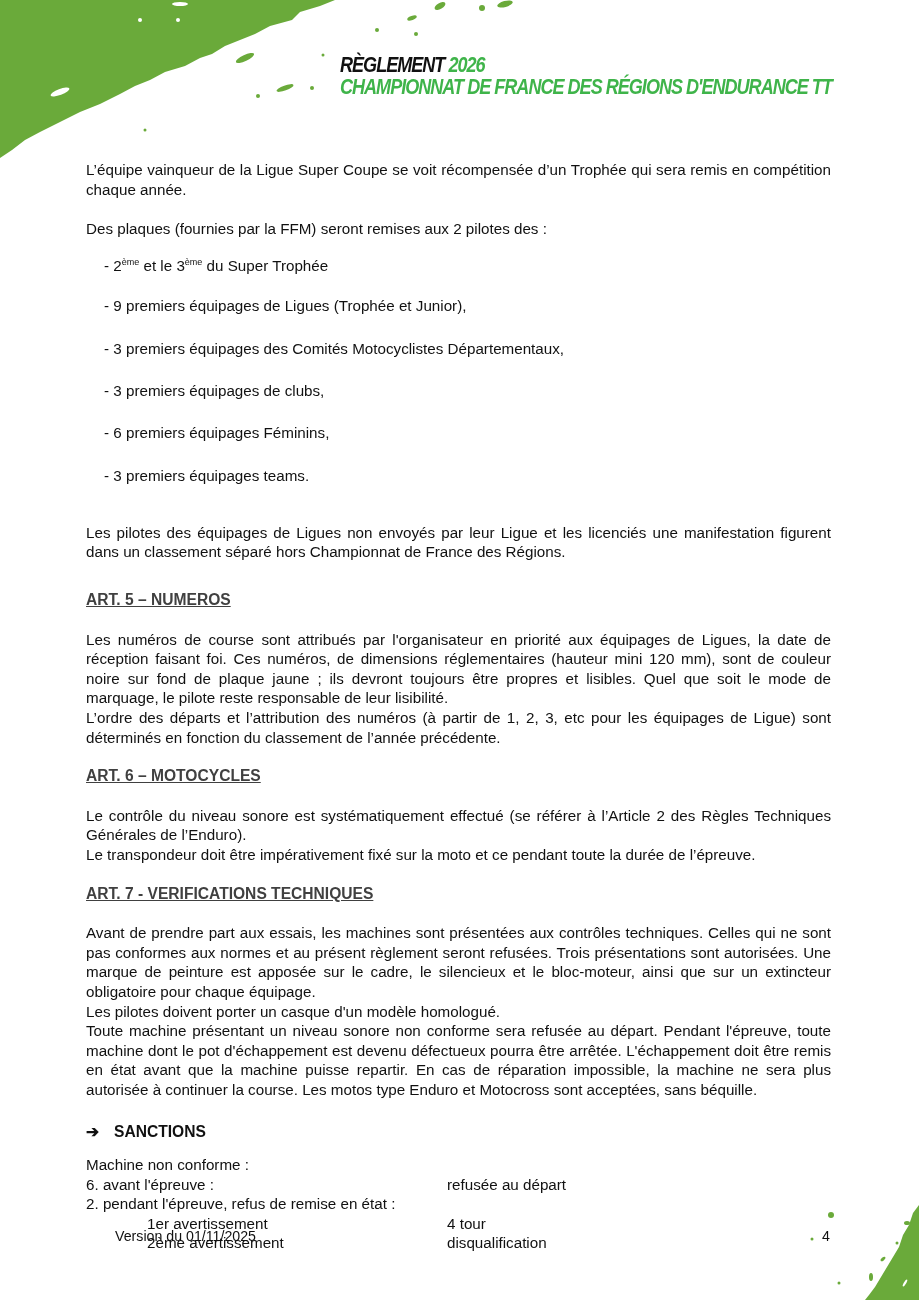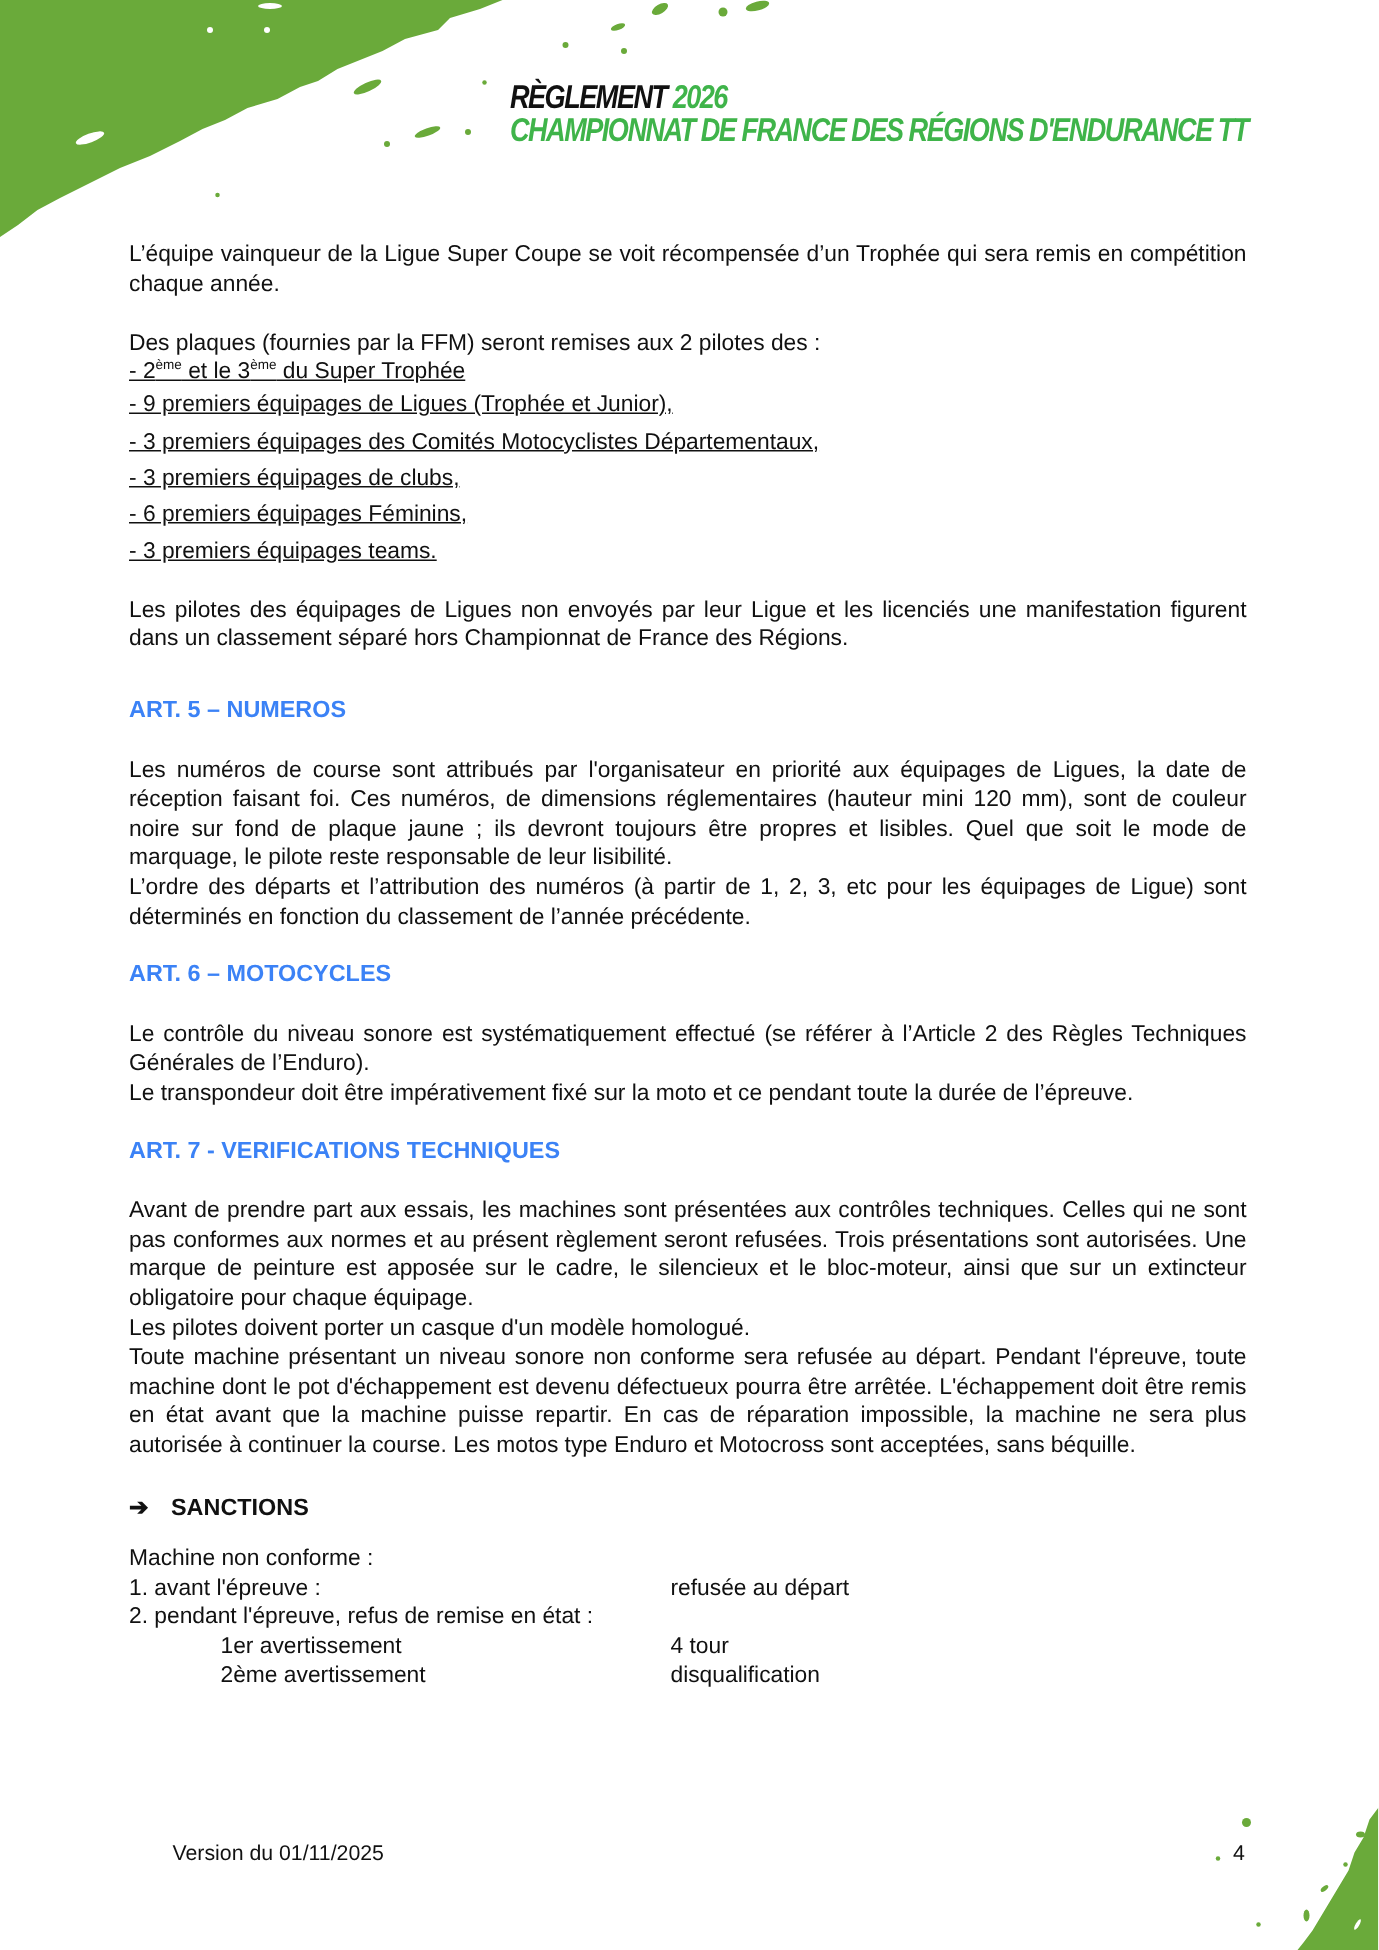--- a/index.html
+++ b/index.html
@@ -14,23 +14,23 @@
   .header .l1 .black { color: #111; }
   .header .l1 .green { color: #3fb44a; }
   .header .l2 { font-family: "Liberation Sans", sans-serif; font-weight: 700; font-style: italic;
                 font-size: 22px; line-height: 22px; letter-spacing: -1.2px; color: #3fb44a;
                 transform: scaleX(0.82); transform-origin: right; white-space: nowrap; }
   .content { position: absolute; left: 86px; top: 160px; width: 745px;
              font-size: 15.2px; line-height: 19.6px; }
   p { margin: 0; }
   .just { text-align: justify; }
   .gap { height: 19.6px; }
-  .li { margin: 0; line-height: 24.3px; text-decoration: underline; }
+  .li { margin: 18px; line-height: 24.3px; }
   sup { font-size: 9px; line-height: 0; vertical-align: 6px; }
-  .art { color: #3b82f6; font-weight: 700; font-size: 15.6px; margin: 0; }
+  .art { color: #404040; font-weight: 700; font-size: 15.6px; margin: 0; text-decoration: underline; }
   .sanctions-h { font-weight: 700; font-size: 15.6px; display: flex; align-items: center; }
   .sanctions-h .arrow { width: 28px; display: inline-block; }
   .srow { display: flex; }
   .srow .c1 { width: 361px; }
   .srow .c1.ind { padding-left: 61px; width: 300px; }
   .footer-ver { position: absolute; left: 115px; top: 1228px; font-size: 14.2px; }
   .footer-page { position: absolute; left: 822px; top: 1228px; font-size: 14.2px; }
 </style>
 </head>
 <body>
@@ -96,21 +96,21 @@
   <p class="just">Toute machine présentant un niveau sonore non conforme sera refusée au départ. Pendant l'épreuve, toute machine dont le pot d'échappement est devenu défectueux pourra être arrêtée. L'échappement doit être remis en état avant que la machine puisse repartir. En cas de réparation impossible, la machine ne sera plus autorisée à continuer la course. Les motos type Enduro et Motocross sont acceptées, sans béquille.</p>
 
   <div style="height:22px"></div>
   <div class="sanctions-h">
     <span class="arrow">➔</span>
     <span>SANCTIONS</span>
   </div>
   <div style="height:14px"></div>
   <p>Machine non conforme :</p>
   <div class="srow">
-    <span class="c1">1. avant l'épreuve :</span>
+    <span class="c1">6. avant l'épreuve :</span>
     <span>refusée au départ</span>
   </div>
   <div class="srow">
     <span class="c1" style="width:auto">2. pendant l'épreuve, refus de remise en état :</span>
     <span></span>
   </div>
   <div class="srow">
     <span class="c1 ind">1er avertissement</span>
     <span>4 tour</span>
   </div>

